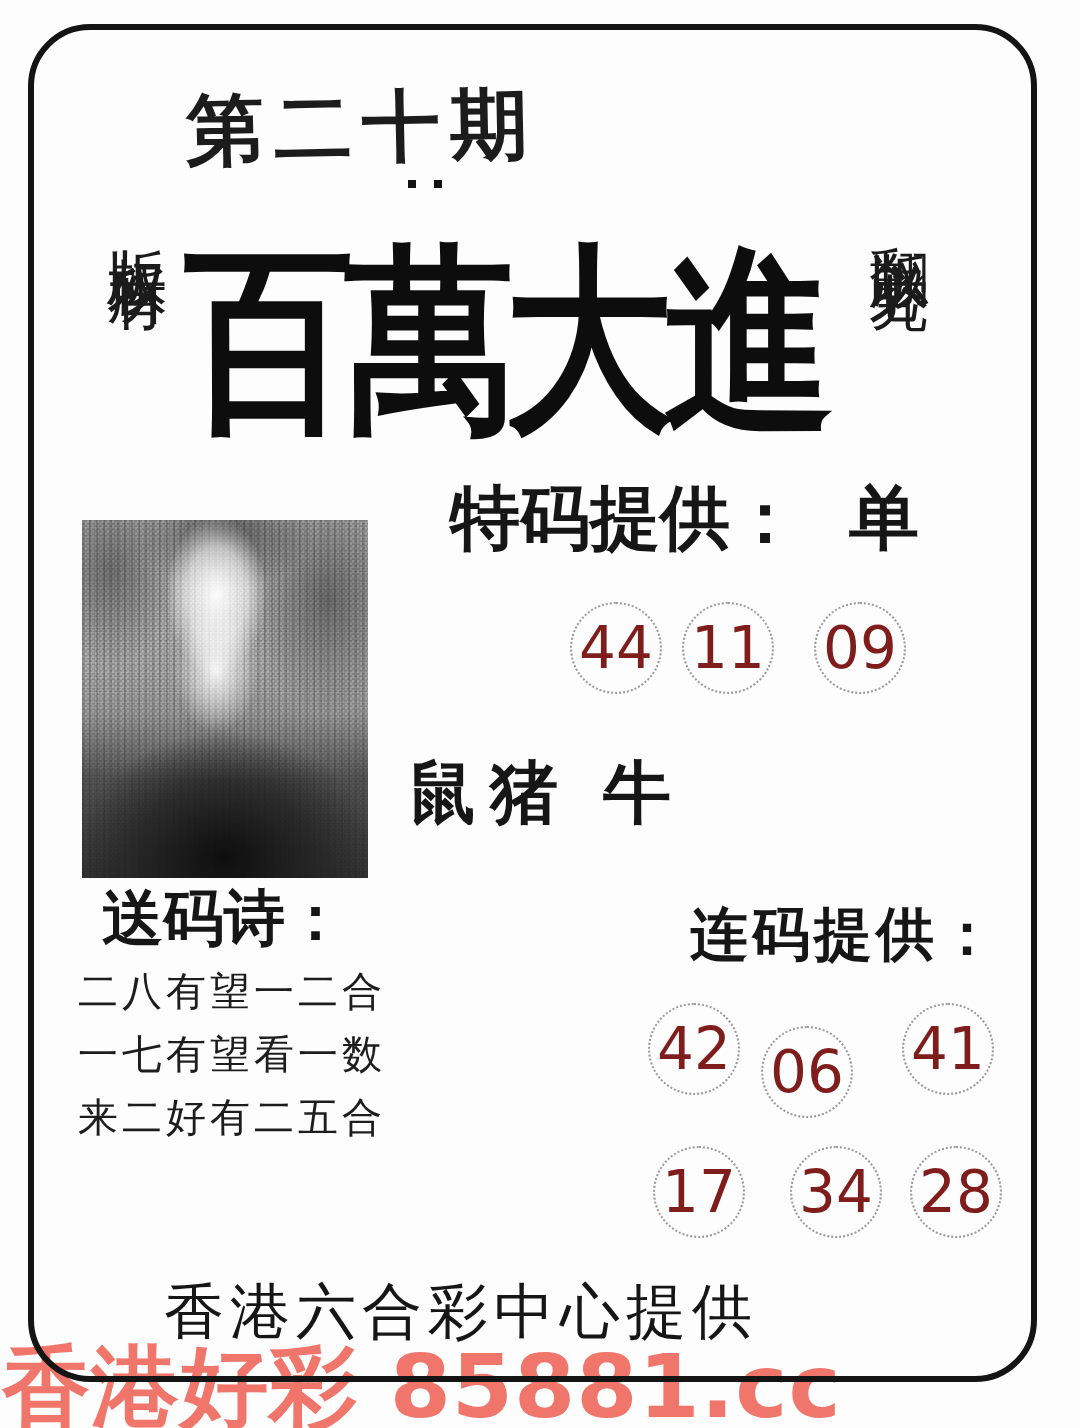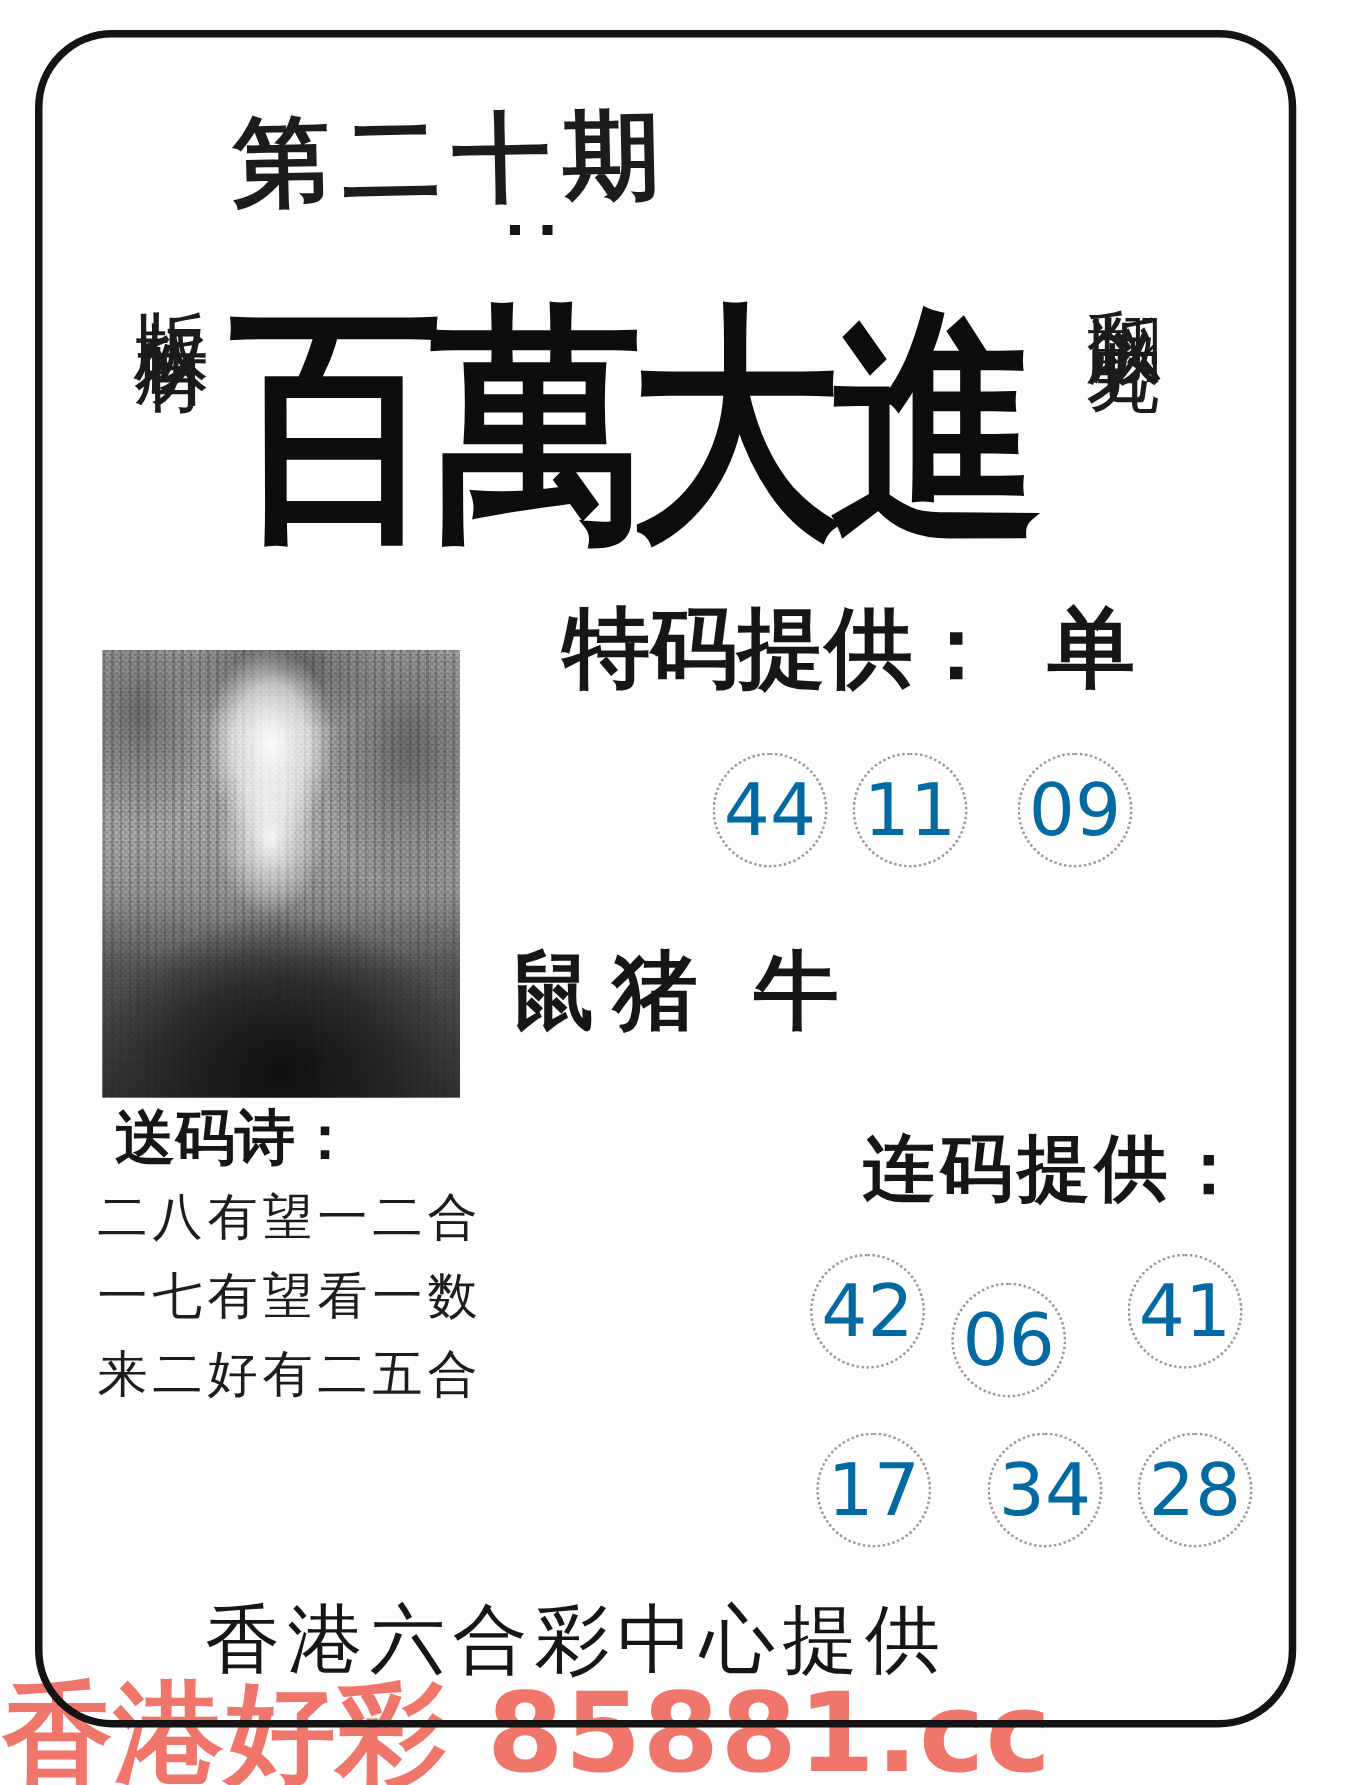--- a/index.html
+++ b/index.html
@@ -16,34 +16,34 @@
   }
   
   .issue-title{left:152px;top:46px;font-size:78px;letter-spacing:10px;font-weight:bold;
     color:#1c1c1c;transform:rotate(-1.2deg);}
   .dot{width:8px;height:8px;background:#141414;}
   .vcol{writing-mode:vertical-rl;font-size:60px;letter-spacing:8px;font-weight:500;color:#1b1b1b;}
   .main-title{
     left:150px;top:178px;font-size:170px;font-weight:900;letter-spacing:-10px;
     transform:scaleY(1.18);transform-origin:top left;color:#0d0d0d;white-space:nowrap;
   }
-  .special-line{left:416px;top:442px;font-size:70px;font-weight:600;display:flex;gap:38px;white-space:nowrap;}
+  .special-line{left:416px;top:442px;font-size:70px;font-weight:600;display:flex;gap:49px;white-space:nowrap;}
   .label-70{font-size:70px;font-weight:600;white-space:nowrap;}
   .zodiac-line{left:374px;top:718px;font-size:68px;font-weight:600;display:flex;gap:40px;white-space:nowrap;}
   .zodiac-value{letter-spacing:14px;}
   .poem{left:44px;top:848px;}
-  .poem-heading{font-size:48px;font-weight:600;margin-left:14px;white-space:nowrap;}
+  .poem-heading{font-size:61px;font-weight:600;margin-left:24px;white-space:nowrap;}
   .poem-line{font-size:40px;line-height:63px;letter-spacing:4px;white-space:nowrap;color:#1d1d1d;}
   .linked-heading{left:656px;top:866px;font-size:58px;font-weight:600;letter-spacing:4px;white-space:nowrap;}
   .footer-provider{left:130px;top:1242px;font-size:60px;letter-spacing:6px;font-weight:500;white-space:nowrap;}
   
   .num-circle{
     width:92px;height:92px;border:2px dotted #9a9a9a;border-radius:50%;
     display:flex;align-items:center;justify-content:center;box-sizing:border-box;
-    font-family:"DejaVu Sans","Liberation Sans",sans-serif;font-size:58px;color:#0369a1;
+    font-family:"DejaVu Sans","Liberation Sans",sans-serif;font-size:58px;color:#7f1d1d;
   }
   
   .photo{
     left:48px;top:490px;width:286px;height:358px;
     background:
       radial-gradient(ellipse 50px 80px at 47% 21%, rgba(255,255,255,.97), rgba(255,255,255,.6) 60%, rgba(255,255,255,0) 100%),
       radial-gradient(ellipse 42px 62px at 47% 42%, rgba(255,255,255,.9), rgba(255,255,255,0) 100%),
       radial-gradient(ellipse 88px 55px at 50% 4%, rgba(45,45,45,.65), rgba(0,0,0,0) 100%),
       radial-gradient(ellipse 66px 95px at 10% 14%, rgba(55,55,55,.5), rgba(0,0,0,0) 100%),
       radial-gradient(ellipse 78px 115px at 86% 22%, rgba(55,55,55,.55), rgba(0,0,0,0) 100%),

